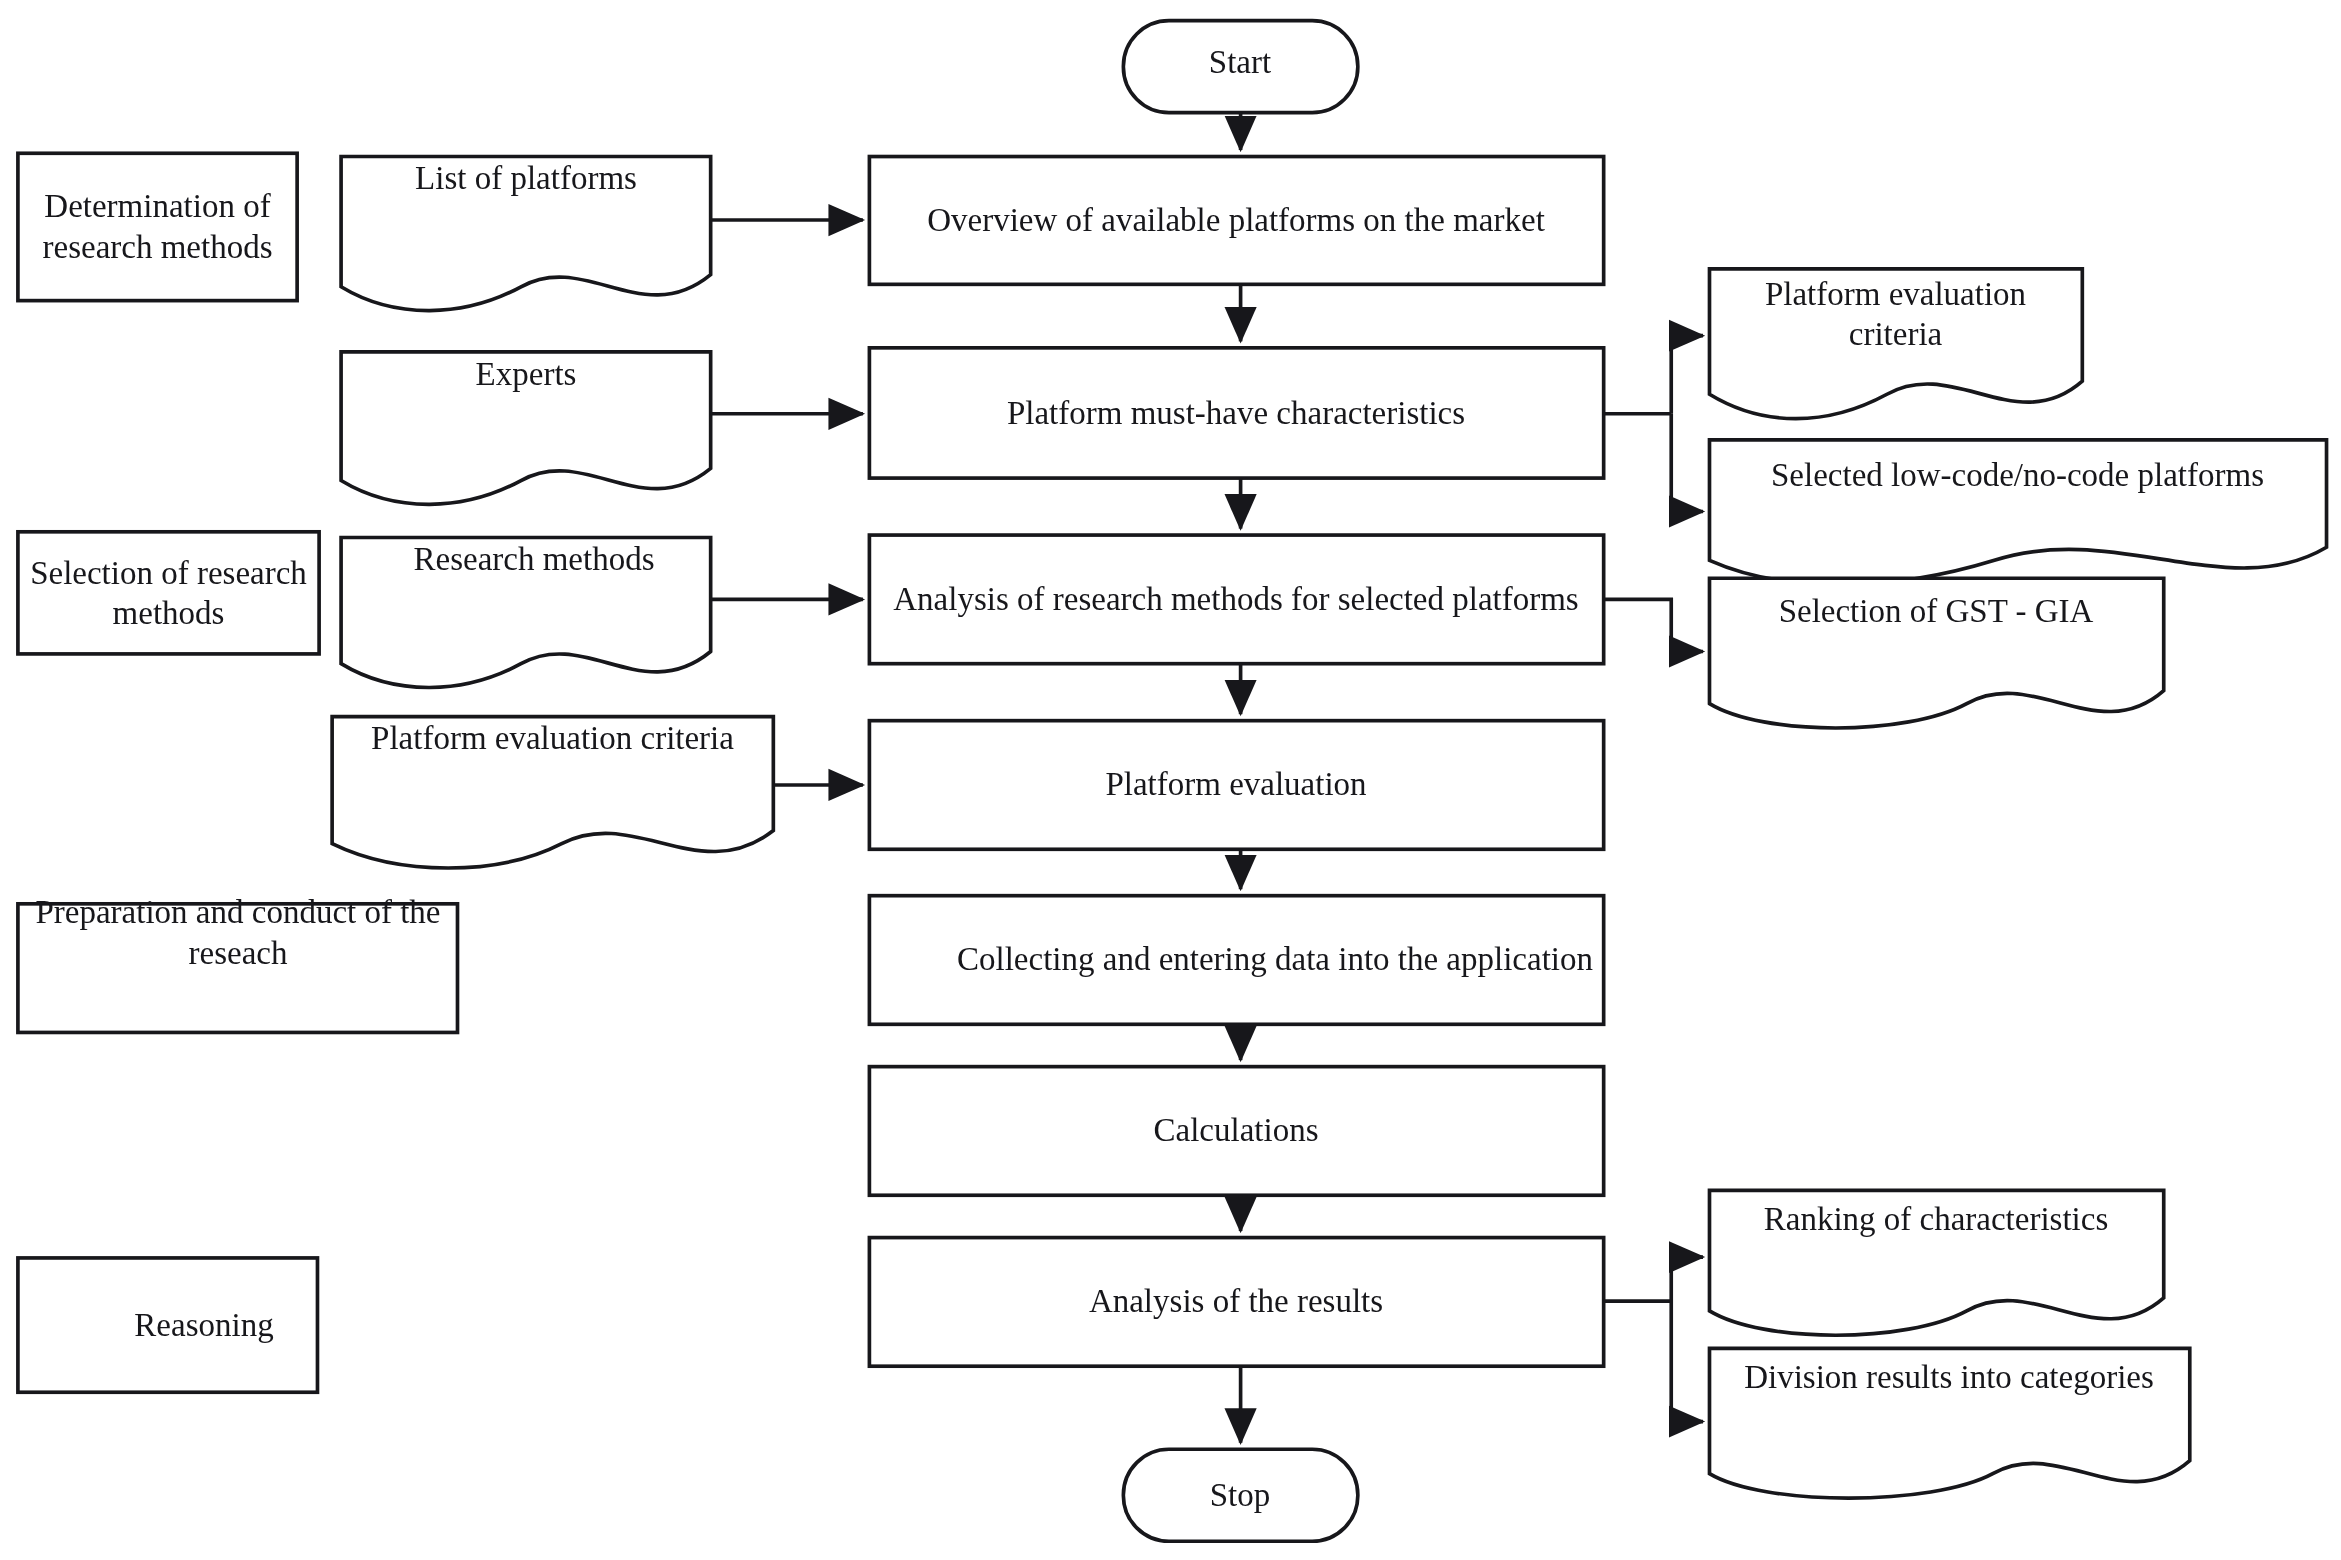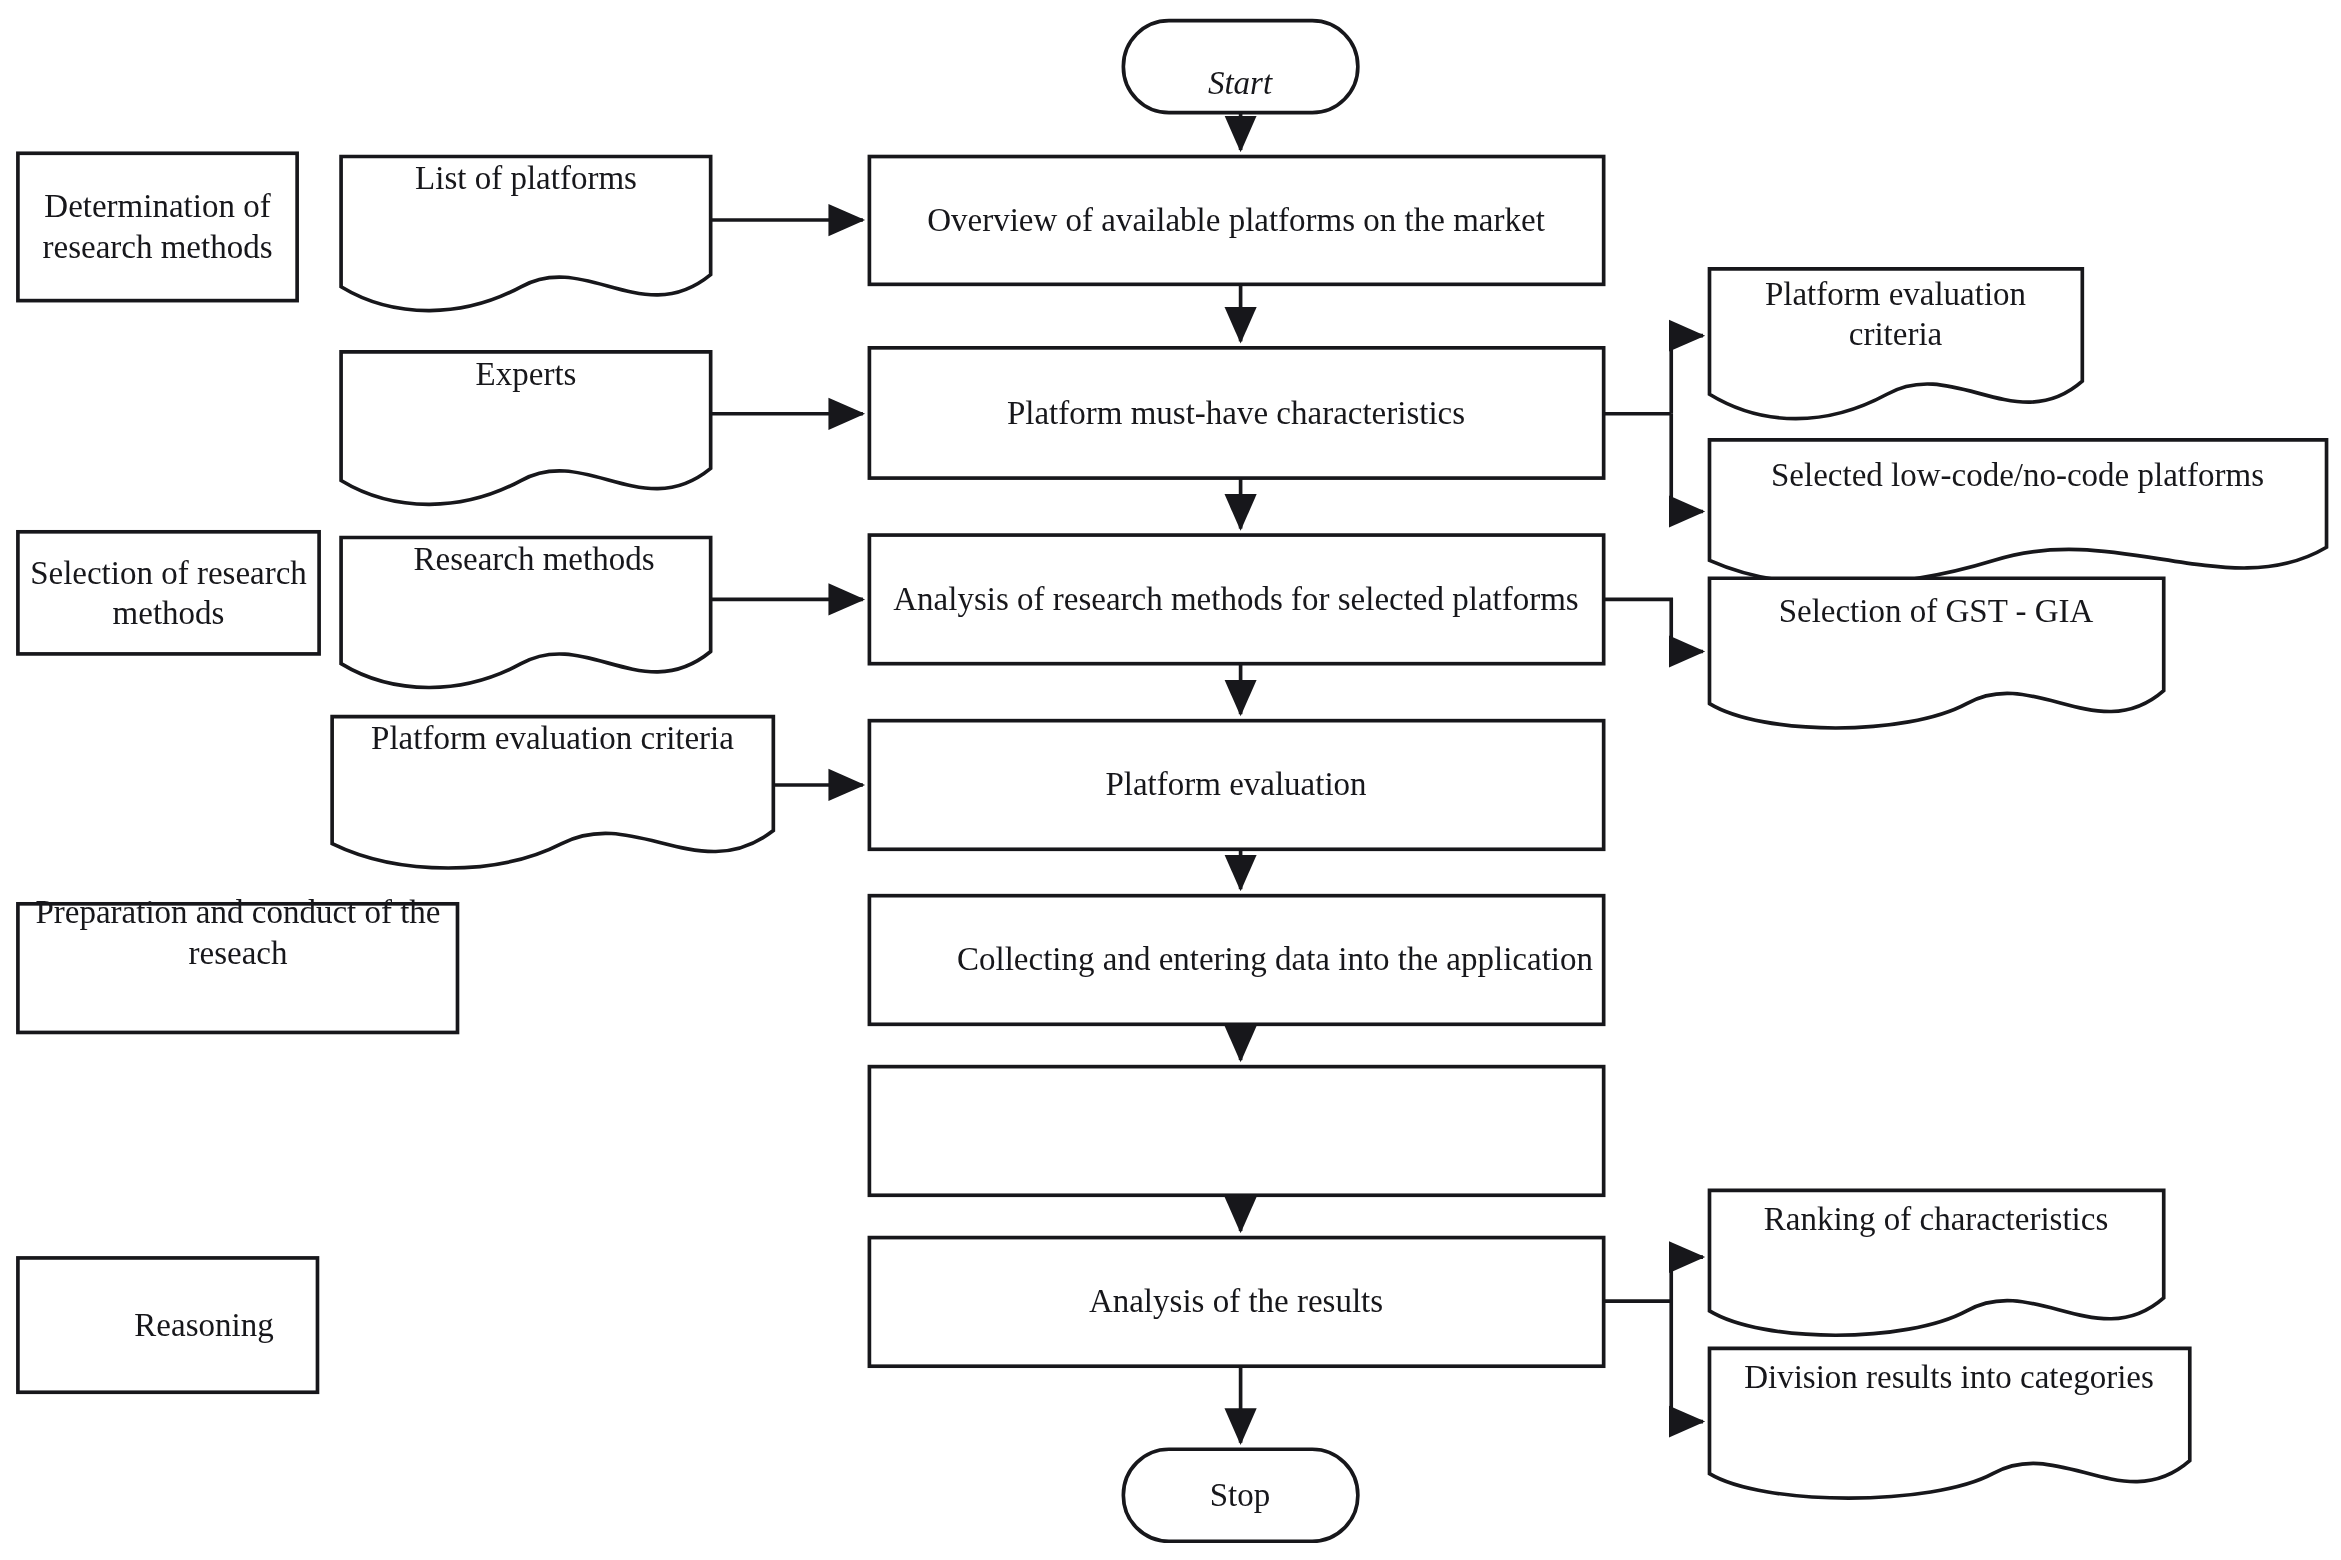--- a/index.html
+++ b/index.html
@@ -99,41 +99,44 @@
   <div class="node doc-label" style="left:341px;top:352px;width:370px;height:116px;">
     <span>Experts</span>
   </div>
   <div class="node doc-label" style="left:341px;top:537px;width:370px;height:114px;margin-left:8px;">
     <span>Research methods</span>
   </div>
   <div class="node doc-label" style="left:332px;top:716px;width:441px;height:122px;">
     <span>Platform evaluation criteria</span>
   </div>
 
-  <div class="node" style="left:1123px;top:37px;width:234px;height:92px;font-style:italic;">
+  <div class="node" style="left:1123px;top:16px;width:234px;height:92px;">
     <span>Start</span>
   </div>
   <div class="node" style="left:1123px;top:1449px;width:234px;height:92px;">
     <span>Stop</span>
   </div>
 
   <div class="node" style="left:869px;top:156px;width:734px;height:128px;">
     <span>Overview of available platforms on the market</span>
   </div>
   <div class="node" style="left:869px;top:348px;width:734px;height:130px;">
     <span>Platform must-have characteristics</span>
   </div>
   <div class="node" style="left:869px;top:535px;width:734px;height:129px;text-align:right;">
     <span>Analysis of research methods for selected platforms</span>
   </div>
   <div class="node" style="left:869px;top:720px;width:734px;height:129px;">
     <span>Platform evaluation</span>
   </div>
   <div class="node" style="left:869px;top:895px;width:734px;height:129px;margin-left:39px;">
     <span>Collecting and entering data into the application</span>
+  </div>
+  <div class="node" style="left:869px;top:1066px;width:734px;height:129px;">
+    <span>Calculations</span>
   </div>
   <div class="node" style="left:869px;top:1237px;width:734px;height:129px;">
     <span>Analysis of the results</span>
   </div>
 
   <div class="node doc-label" style="left:1709px;top:272px;width:373px;height:112px;">
     <span>Platform evaluation criteria</span>
   </div>
   <div class="node doc-label" style="left:1709px;top:453px;width:617px;height:98px;">
     <span>Selected low-code/no-code platforms</span>

